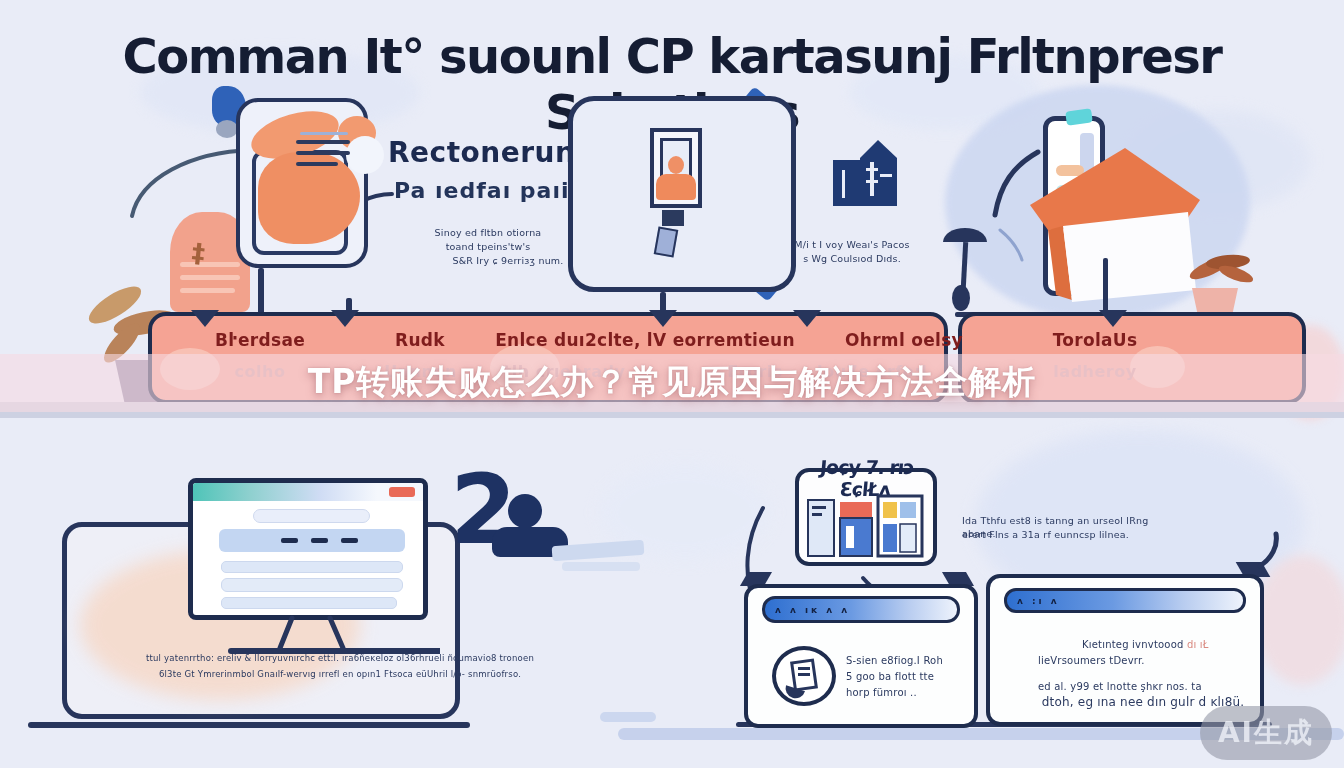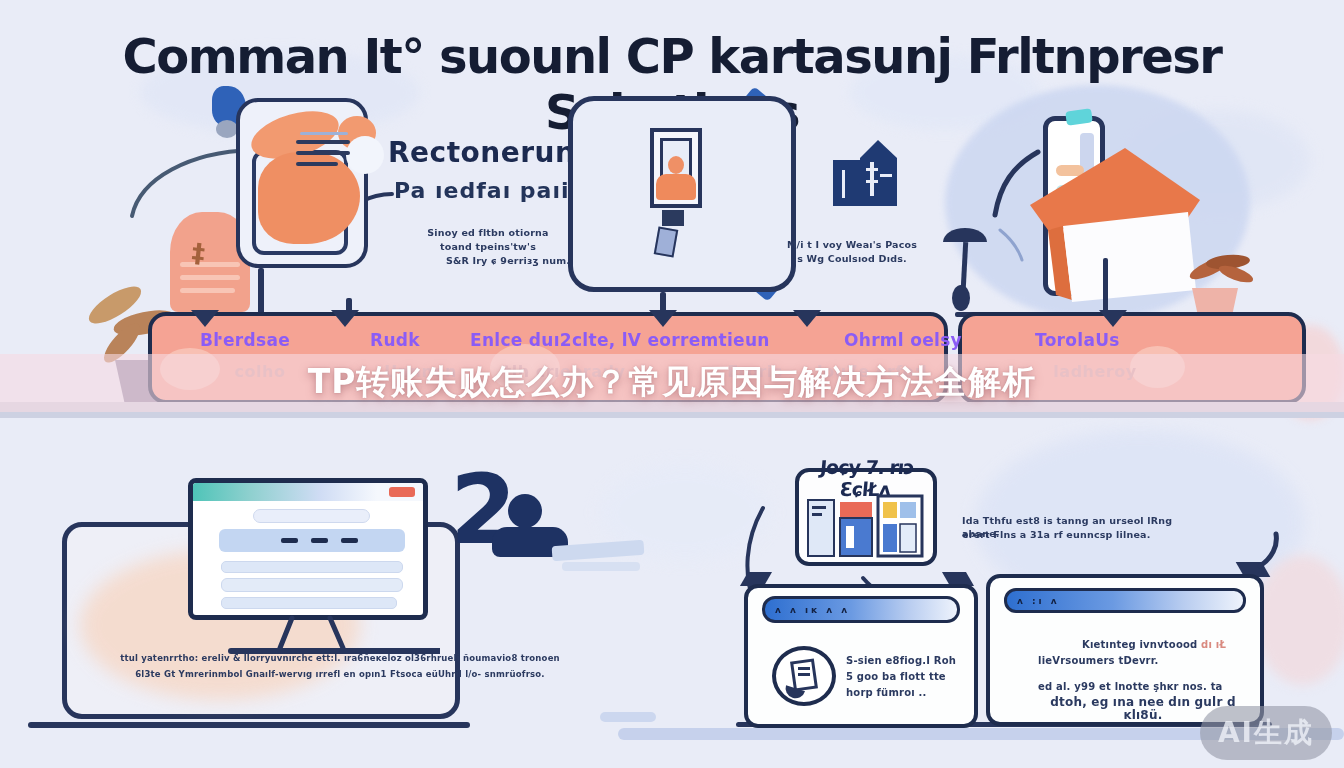--- a/index.html
+++ b/index.html
@@ -1,22 +1,22 @@
 <!DOCTYPE html>
 <html><head>
 <meta charset="utf-8">
 <style>
   html,body{margin:0;padding:0;}
   .canvas{position:relative;width:1344px;height:768px;background:#e9ecf7;overflow:hidden;
           font-family:"DejaVu Sans","Liberation Sans",sans-serif;}
   .abs{position:absolute;}
   .blob{position:absolute;border-radius:50%;}
   .panel{position:absolute;border:5px solid #27355c;border-radius:24px;box-sizing:border-box;}
-  .small-caption{font-size:9.5px;line-height:13px;font-weight:700;color:#2b3a60;letter-spacing:.2px;text-align:center;}
-  .band-label{position:absolute;top:330px;font-size:17px;font-weight:800;color:#8b5cf6;letter-spacing:.3px;}
+  .small-caption{font-size:9.5px;line-height:13px;font-weight:400;color:#2b3a60;letter-spacing:.2px;text-align:center;}
+  .band-label{position:absolute;top:330px;font-size:17px;font-weight:800;color:#7f1d1d;text-align:center;letter-spacing:.3px;}
   .band-sub{position:absolute;top:362px;font-size:16px;font-weight:600;color:#d39b9c;text-align:center;letter-spacing:.5px;}
   .notch{position:absolute;top:310px;width:0;height:0;border-left:14px solid transparent;border-right:14px solid transparent;border-top:17px solid #27355c;}
   .stub{position:absolute;background:#27355c;border-radius:2px;}
   .bubble-bar{position:absolute;border:3px solid #1e2c4e;border-radius:13px;
               background:linear-gradient(90deg,#2e6fd0 0%,#6b9ae2 45%,#b9cdf0 75%,#eef3fc 100%);
               box-sizing:border-box;color:#132142;font-size:9px;font-weight:800;letter-spacing:3px;
               display:flex;align-items:center;padding-left:10px;}
   .flag{position:absolute;background:#27355c;}
   .headline{position:absolute;left:0;right:0;top:360px;text-align:center;color:#ffffff;
             font-size:33px;font-weight:900;letter-spacing:1px;

